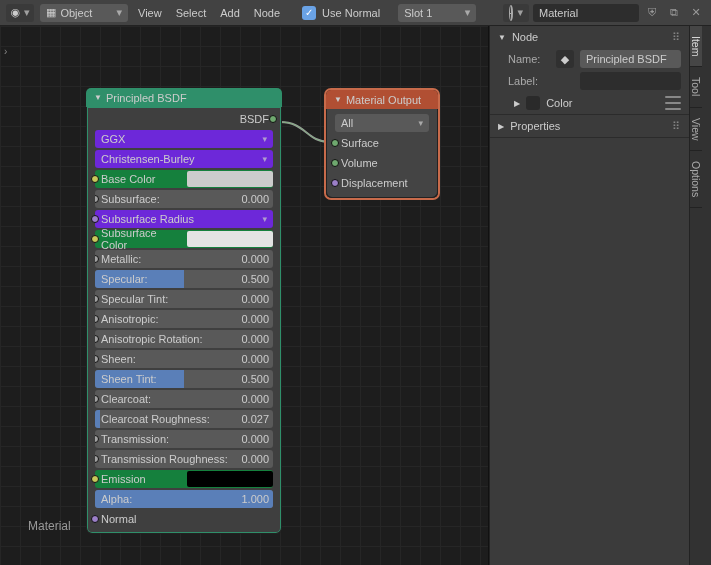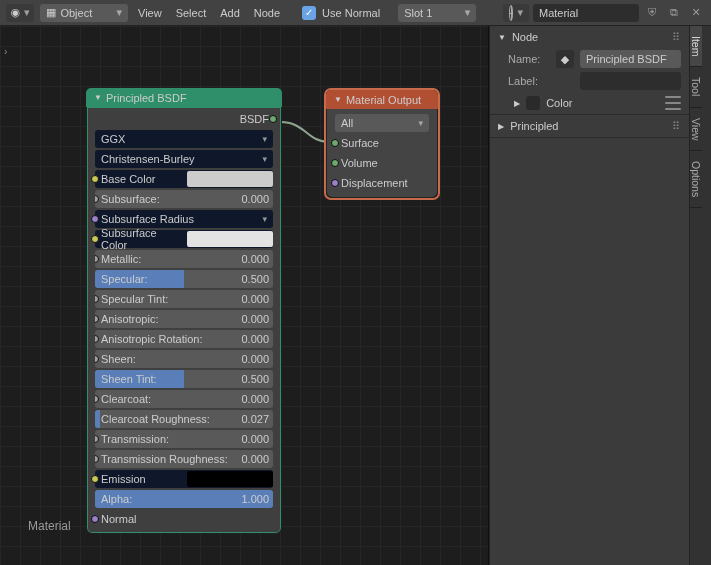--- a/index.html
+++ b/index.html
@@ -36,23 +36,23 @@
 .principled { left: 86px; top: 62px; width: 196px; }
 .principled .node-hdr { background: #2f8f6a; }
 .principled .node-body { box-shadow: 0 0 0 1px #2f8f6a inset; }
 
 .matout { left: 324px; top: 62px; width: 116px; border: 2px solid #c86b4b; border-radius: 7px; }
 .matout .node-hdr { background: #b14f33; }
 .matout .node-body { background: #444; }
 
 .row { position: relative; height: 18px; margin: 0 8px 0 8px; display: flex; align-items: center; border-radius: 3px; }
 .row.plain { background: transparent; justify-content: flex-end; padding-right: 4px; }
-.row.sel   { background: #0f172a; padding: 0 6px; justify-content: space-between; margin-top: 2px; }
+.row.sel   { background: #6d28d9; padding: 0 6px; justify-content: space-between; margin-top: 2px; }
 .row.sel .chev { font-size: 9px; opacity:.7; }
-.row.swatch { background: #0f172a; margin-top: 2px; padding: 0 0 0 6px; gap: 6px; }
+.row.swatch { background: #15803d; margin-top: 2px; padding: 0 0 0 6px; gap: 6px; }
 .row.swatch .sw { flex: 0 0 86px; height: 16px; border-radius: 2px; margin-left: auto; }
 .row.slider { background: #595959; margin-top: 2px; padding: 0; overflow: hidden; }
 .row.slider .fill { position:absolute; left:0; top:0; bottom:0; background: #5a7fb8; }
 .row.slider .lab { position:absolute; left:6px; }
 .row.slider .val { position:absolute; right:4px; }
 .row.txt { padding-left: 6px; margin-top: 2px; }
 
 .sock { position:absolute; width:8px; height:8px; border-radius:50%; border:1px solid #111; }
 .sock.in  { left:-4px; }
 .sock.out { right:-4px; }
@@ -323,21 +323,21 @@
       <div class="list-icon">
           <span></span>
           <span></span>
           <span></span>
         </div>
     </div>
   </div>
   <div class="sp-section">
     <div class="sp-hdr">
       <span class="tri">▶</span>
-      <span>Principled</span>
+      <span>Properties</span>
       <span class="grip">⠿</span>
     </div>
   </div>
 </div>
 
 <div class="tabstrip">
   <div class="vtab active">Item</div>
   <div class="vtab">Tool</div>
   <div class="vtab">View</div>
   <div class="vtab">Options</div>

